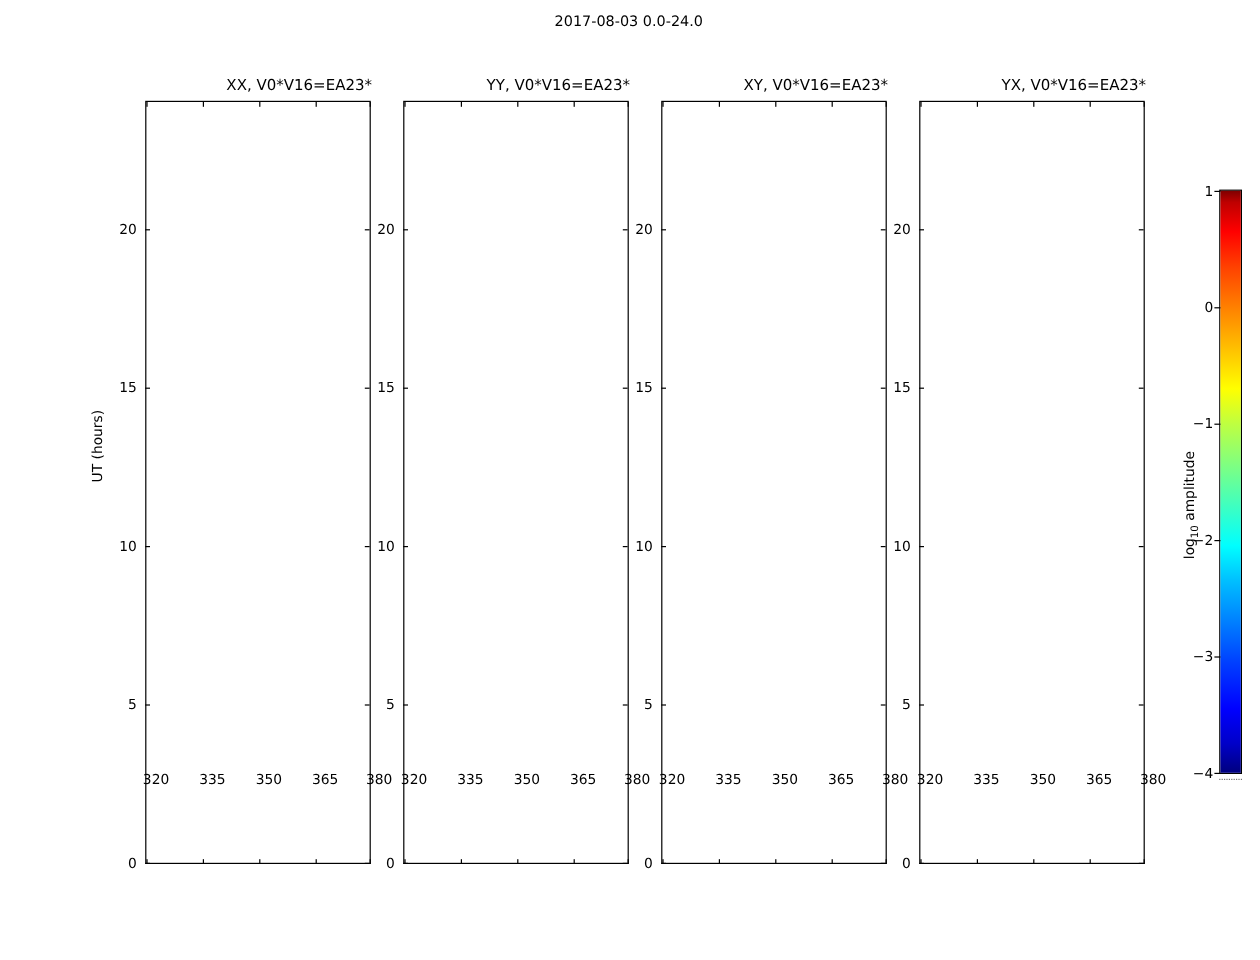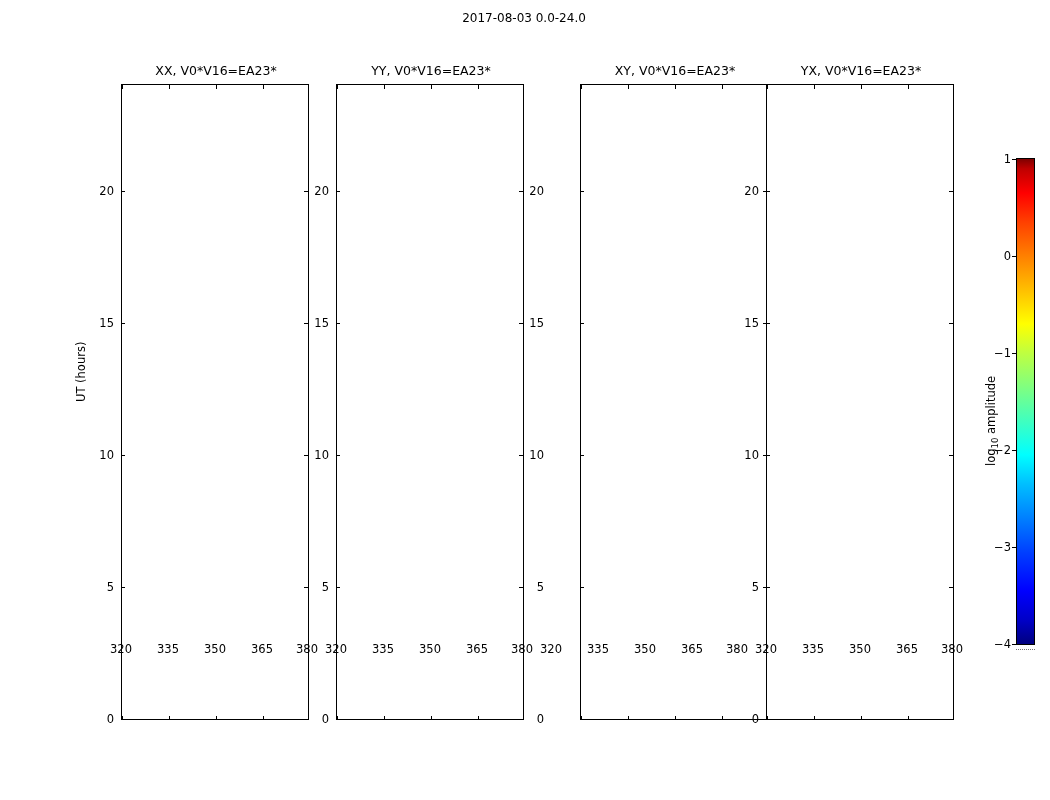--- a/index.html
+++ b/index.html
@@ -39,21 +39,21 @@
     width: 188px;
     box-sizing: border-box;
     border: 1px solid #000000;
     background: #ffffff;
   }
   .panel-title {
     position: absolute;
     top: -22px;
     left: 0;
     width: 188px;
-    text-align: center;
+    text-align: right;
     font-size: 12.5px;
     white-space: nowrap;
   }
   
   .tick-x {
     position: absolute;
     bottom: -1px;
     width: 1px;
     height: 4px;
     background: #000;
@@ -75,21 +75,21 @@
   .tick-y-right {
     position: absolute;
     right: 0px;
     height: 1px;
     width: 4px;
     background: #000;
   }
   .xticklabel {
     position: absolute;
     font-size: 11.5px;
-    text-align: center;
+    text-align: right;
     width: 40px;
     top: 642px;
   }
   .yticklabel {
     position: absolute;
     font-size: 11.5px;
     text-align: right;
     width: 34px;
   }
   
@@ -253,21 +253,21 @@
   <div class="xticklabel" style="left:363px;">335</div>
   <div class="xticklabel" style="left:410px;">350</div>
   <div class="xticklabel" style="left:457px;">365</div>
   <div class="xticklabel" style="left:502px;">380</div>
   <div class="yticklabel" style="left:295px; top:712px;">0</div>
   <div class="yticklabel" style="left:295px; top:580px;">5</div>
   <div class="yticklabel" style="left:295px; top:448px;">10</div>
   <div class="yticklabel" style="left:295px; top:316px;">15</div>
   <div class="yticklabel" style="left:295px; top:184px;">20</div>
 
-  <div class="panel" id="panel-2" style="left:580px;padding-left:44px;">
+  <div class="panel" id="panel-2" style="left:551px;padding-left:44px;">
     <div class="panel-title">XY, V0*V16=EA23*</div>
     <div class="tick-x" style="left:0px;"></div>
     <div class="tick-x" style="left:47px;"></div>
     <div class="tick-x" style="left:94px;"></div>
     <div class="tick-x" style="left:141px;"></div>
     <div class="tick-x" style="left:186px;"></div>
     <div class="tick-x-top" style="left:0px;"></div>
     <div class="tick-x-top" style="left:47px;"></div>
     <div class="tick-x-top" style="left:94px;"></div>
     <div class="tick-x-top" style="left:141px;"></div>

